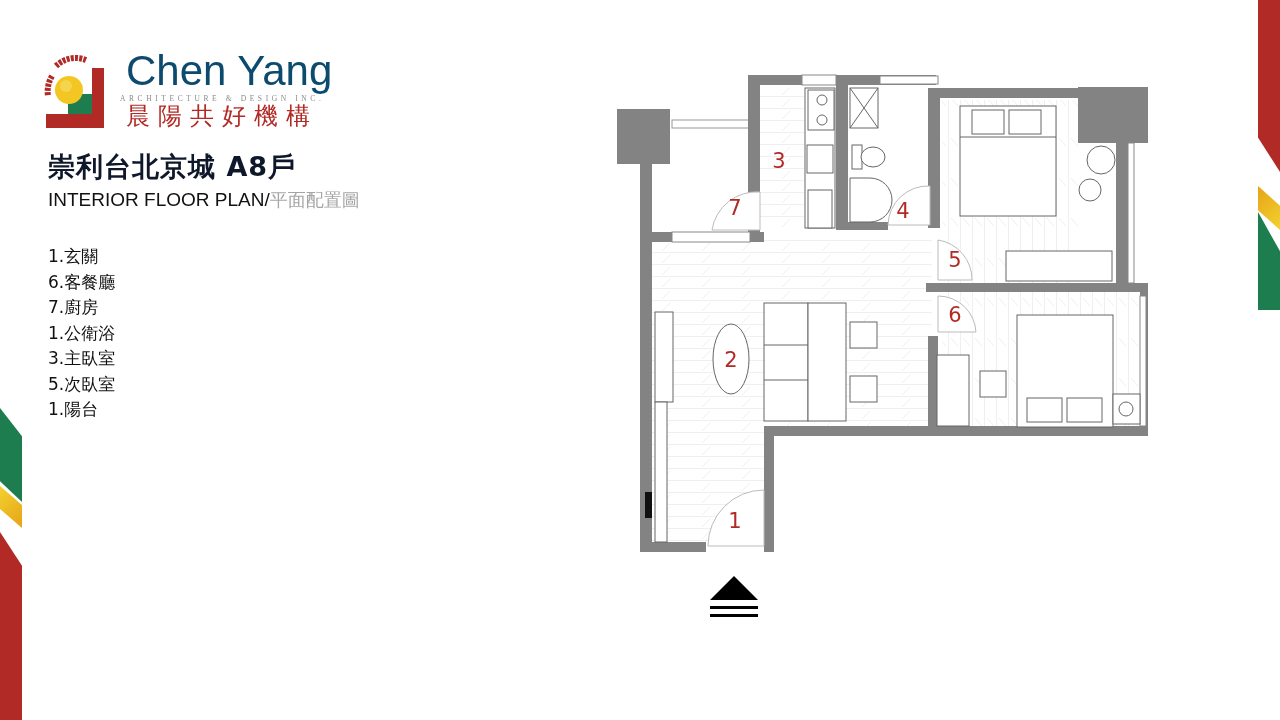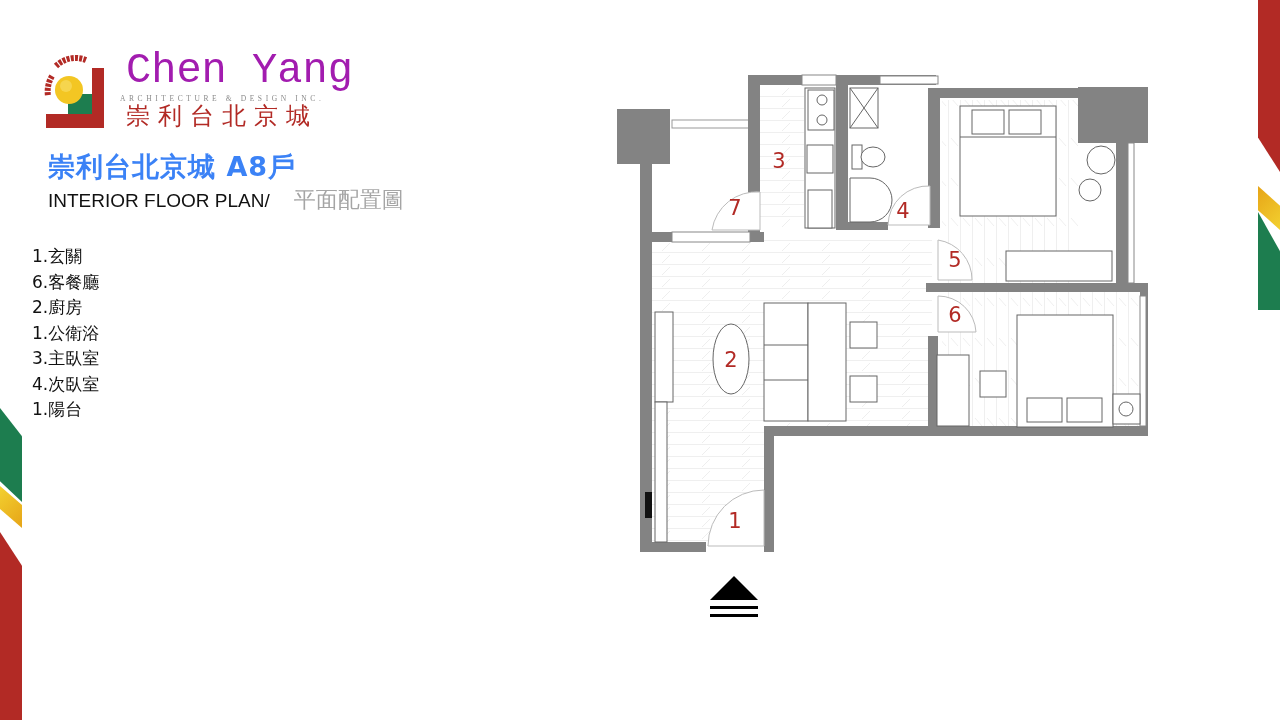--- a/index.html
+++ b/index.html
@@ -17,30 +17,30 @@
   .stripe-right-green { left: 1258px; top: 212px; width: 22px; height: 98px; background: #1d7d4f;
     clip-path: polygon(0 0, 100% 40%, 100% 100%, 0 100%); }
   .stripe-left-green { left: 0; top: 408px; width: 22px; height: 94px; background: #1d7d4f;
     clip-path: polygon(0 0, 100% 30%, 100% 100%, 0 78%); }
   .stripe-left-yellow { left: 0; top: 486px; width: 22px; height: 42px; background: linear-gradient(135deg, #f3d130, #e6a417);
     clip-path: polygon(0 0, 100% 45%, 100% 100%, 0 55%); }
   .stripe-left-red { left: 0; top: 532px; width: 22px; height: 188px; background: #b22a25;
     clip-path: polygon(0 0, 100% 18%, 100% 100%, 0 100%); }
 
   .logo-icon { left: 42px; top: 52px; width: 64px; height: 78px; }
-  .brand-name { left: 126px; top: 46px; font-family: Liberation Mono, monospace;
-    font-size: 42px; color: #a21caf; letter-spacing: 0px; line-height: 50px; }
+  .brand-name { left: 126px; top: 46px; font-family: Liberation Sans, sans-serif;
+    font-size: 42px; color: #0c4a6e; letter-spacing: 0px; line-height: 50px; }
   .brand-sub { left: 120px; top: 94px; font-family: "Liberation Serif", serif; font-size: 7.5px; color: #8a8a8a;
     letter-spacing: 3.6px; }
   .brand-cn { left: 126px; top: 101px; font-size: 24px; color: #b22a25; letter-spacing: 8px; line-height: 30px;
     font-family: "DejaVu Sans", sans-serif; }
-  .title-cn { left: 48px; top: 150px; font-size: 27px; font-weight: bold; color: #3b82f6; letter-spacing: 1px; line-height: 34px; }
+  .title-cn { left: 48px; top: 150px; font-size: 27px; font-weight: bold; color: #0f172a; letter-spacing: 1px; line-height: 34px; }
   .subtitle { left: 48px; top: 188px; font-size: 19px; color: #111; line-height: 24px; font-family: "Liberation Sans", sans-serif; }
-  .subtitle .gray { color: #a5a5a5; font-family: "DejaVu Sans", sans-serif; font-size: 22px; margin-left: 24px; }
-  .legend { left: 32px; top: 244px; font-size: 17px; line-height: 25.5px; color: #111; font-family: "DejaVu Sans", sans-serif; }
+  .subtitle .gray { color: #a5a5a5; font-family: "DejaVu Sans", sans-serif; font-size: 18px; }
+  .legend { left: 48px; top: 244px; font-size: 17px; line-height: 25.5px; color: #111; font-family: "DejaVu Sans", sans-serif; }
   .legend div { white-space: nowrap; }
   .plan { left: 600px; top: 60px; width: 570px; height: 570px; }
 </style>
 </head>
 <body>
 
 <div class="abs stripe-right-red"></div>
 <div class="abs stripe-right-yellow"></div>
 <div class="abs stripe-right-green"></div>
 <div class="abs stripe-left-green"></div>
@@ -51,34 +51,34 @@
   <path d="M14 14 A28 28 0 0 1 44 8" stroke="#b22a25" stroke-width="6" fill="none" stroke-dasharray="3 1.2"></path>
   <path d="M10 24 A30 30 0 0 0 6 44" stroke="#b22a25" stroke-width="6" fill="none" stroke-dasharray="3 1.2"></path>
   <path d="M4 48 L4 76 L62 76 L62 16 L50 16 L50 62 L4 62 Z" fill="#b22a25"></path>
   <rect x="26" y="42" width="24" height="20" fill="#1d7d4f"></rect>
   <circle cx="27" cy="38" r="14" fill="#f3c623"></circle>
   <circle cx="24" cy="34" r="6" fill="#f8e06a" opacity="0.6"></circle>
 </svg>
 
 <div class="abs brand-name">Chen Yang</div>
 <div class="abs brand-sub">ARCHITECTURE &amp; DESIGN INC.</div>
-<div class="abs brand-cn">崇利台北京城</div>
+<div class="abs brand-cn">晨陽共好機構</div>
 
 <div class="abs title-cn">崇利台北京城 A8戶</div>
 <div class="abs subtitle">
   <span>INTERIOR FLOOR PLAN/</span><span class="gray">平面配置圖</span>
 </div>
 
 <div class="abs legend">
   <div>1.玄關</div>
   <div>6.客餐廳</div>
-  <div>2.廚房</div>
+  <div>7.廚房</div>
   <div>1.公衛浴</div>
   <div>3.主臥室</div>
-  <div>4.次臥室</div>
+  <div>5.次臥室</div>
   <div>1.陽台</div>
 </div>
 
 <svg class="abs plan" viewBox="600 60 570 570">
   <defs>
     <pattern id="hfloor" width="40" height="12" patternUnits="userSpaceOnUse">
       <line x1="0" y1="0" x2="40" y2="0" stroke="#d8d8d8" stroke-width="0.8"></line>
       <line x1="22" y1="11" x2="30" y2="3" stroke="#e2e2e2" stroke-width="0.6"></line>
     </pattern>
     <pattern id="vfloor" width="12" height="40" patternUnits="userSpaceOnUse">

